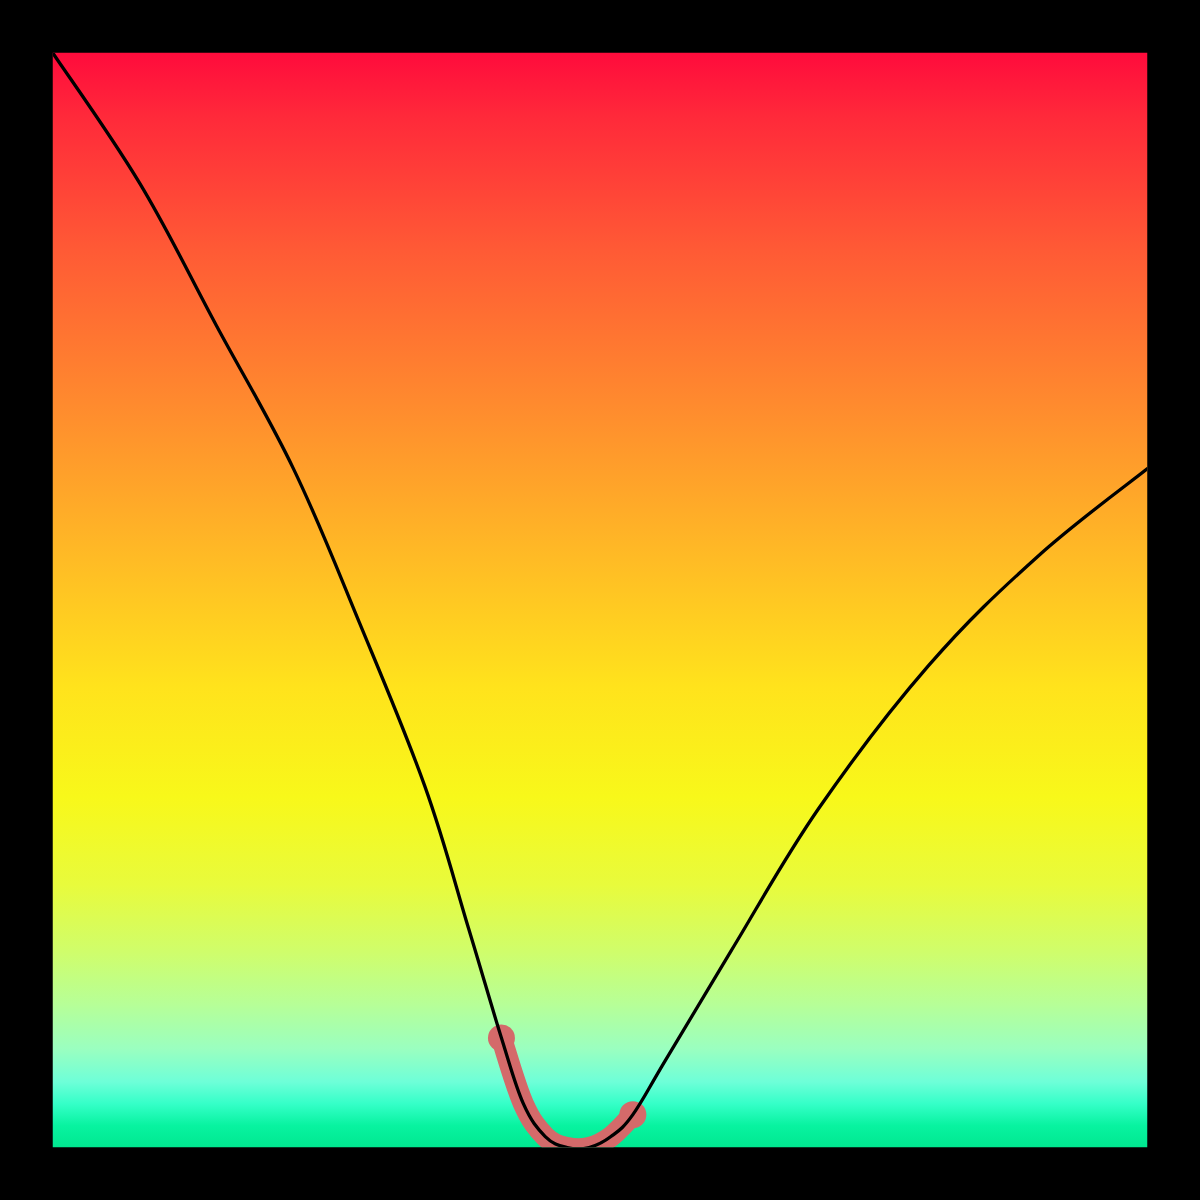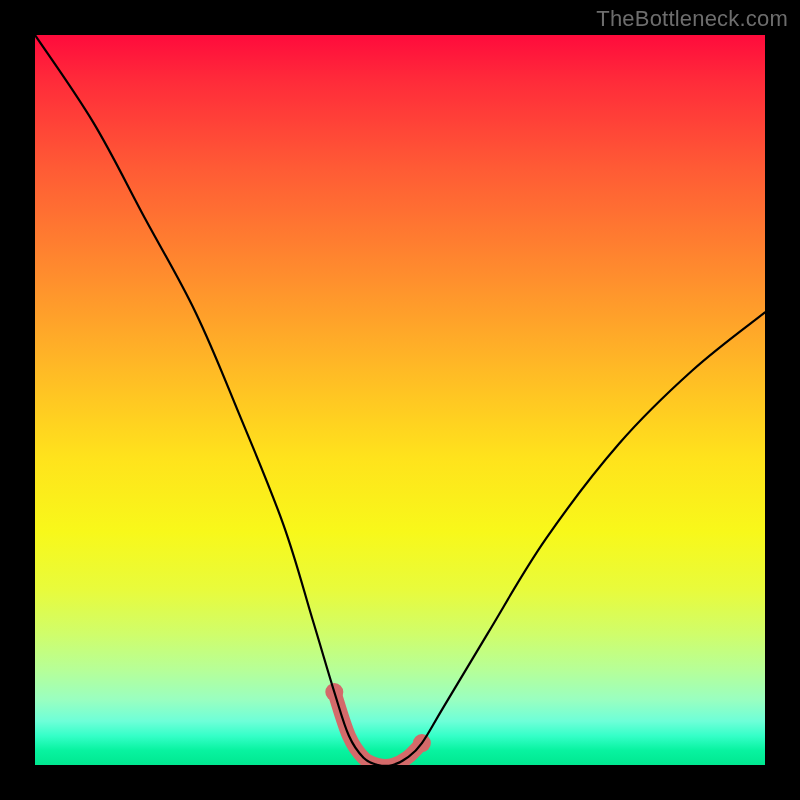--- a/index.html
+++ b/index.html
@@ -67,21 +67,20 @@
     top: 0;
     width: 100%;
     height: 100%;
     z-index: 10;
   }
 </style>
 </head>
 <body>
 
 <div class="frame">
-  <div class="watermark">TheBottleneck.com</div>
 
   <div class="plot-area">
     <div class="gradient-bg"></div>
 
     <svg class="curve" viewBox="0 0 730 730" preserveAspectRatio="none">
       <path id="valley-highlight-path" fill="none" stroke="#d46a6a" stroke-width="14" stroke-linecap="round" stroke-linejoin="round" d="M 299.29999999999995,657 C 301.92799999999994,664.884 308.64399999999995,688.9739999999999 313.9,700.8 C 319.156,712.626 323.244,717.4440000000001 328.5,722.7 C 333.756,727.956 337.844,728.686 343.09999999999997,730 C 348.35599999999994,731.314 352.44399999999996,731.314 357.7,730 C 362.956,728.686 367.044,726.642 372.3,722.7 C 377.55600000000004,718.758 384.27200000000005,710.7280000000001 386.90000000000003,708.1"></path>
       <circle id="valley-dot-left" r="9" fill="#d46a6a" cx="299.29999999999995" cy="657"></circle>
       <circle id="valley-dot-right" r="9" fill="#d46a6a" cx="386.90000000000003" cy="708.1"></circle>
       <path id="bottleneck-curve-path" fill="none" stroke="#000000" stroke-width="2.2" stroke-linecap="round" stroke-linejoin="round" d="M 0,0 C 10.511999999999999,15.768000000000004 38.69,54.75000000000002 58.4,87.60000000000002 C 78.11,120.45000000000002 91.104,148.336 109.5,182.5 C 127.896,216.664 143.518,241.92199999999997 160.6,277.4 C 177.682,312.878 188.632,341.494 204.4,379.6 C 220.168,417.706 235.06000000000003,452.30800000000005 248.20000000000002,489.1 C 261.34000000000003,525.892 268.202,553.778 277.4,584 C 286.59799999999996,614.222 292.72999999999996,635.976 299.29999999999995,657 C 305.86999999999995,678.024 308.64399999999995,688.9739999999999 313.9,700.8 C 319.156,712.626 323.244,717.4440000000001 328.5,722.7 C 333.756,727.956 337.844,728.686 343.09999999999997,730 C 348.35599999999994,731.314 352.44399999999996,731.314 357.7,730 C 362.956,728.686 367.044,726.642 372.3,722.7 C 377.55600000000004,718.758 380.33000000000004,717.298 386.90000000000003,708.1 C 393.47,698.902 396.974,691.3100000000001 408.8,671.6 C 420.62600000000003,651.89 434.20400000000006,628.822 452.6,598.6 C 470.996,568.378 487.34799999999996,537.864 510.99999999999994,503.7 C 534.6519999999999,469.536 557.72,439.022 584,408.8 C 610.28,378.57800000000003 630.72,359.45199999999994 657,335.79999999999995 C 683.28,312.14799999999997 716.86,287.912 730,277.4"></path>
     </svg>

